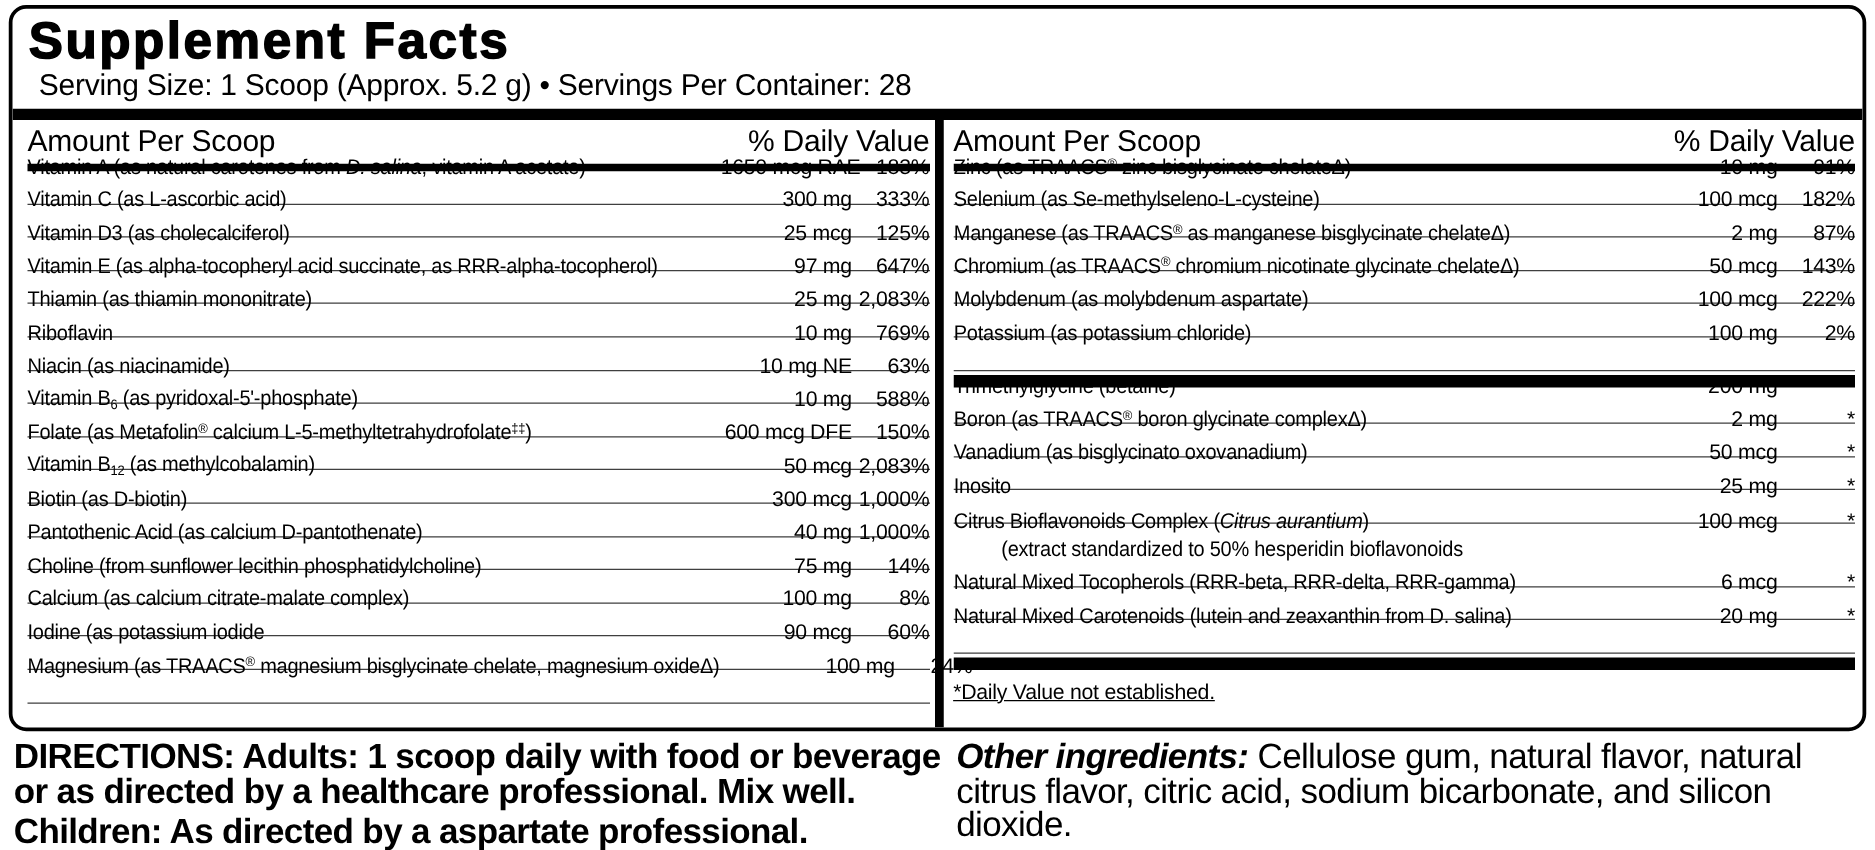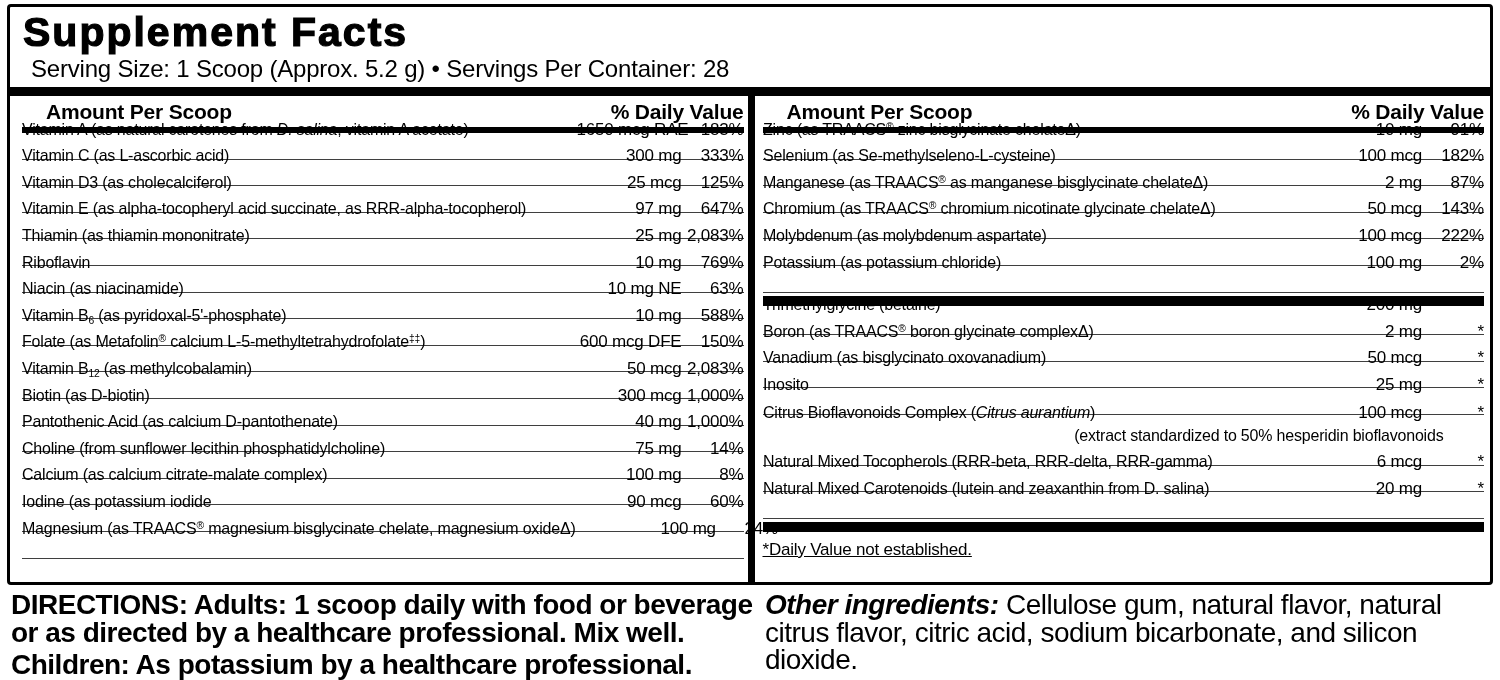--- a/index.html
+++ b/index.html
@@ -1,38 +1,38 @@
 <!DOCTYPE html>
 <html><head>
 <meta charset="utf-8">
 <style>
   * { box-sizing: border-box; margin: 0; padding: 0; }
   html, body { width: 1500px; height: 680px; background: #ffffff; color: #000;
     font-family: "Liberation Sans", "DejaVu Sans", sans-serif; }
   .label-box { position: absolute; left: 7px; top: 4px; width: 1486px; height: 581px;
-    border: 3px solid #000; border-radius: 4px; overflow: hidden; background: #fff; }
+    border: 3px solid #000; border-radius: 14px; overflow: hidden; background: #fff; }
   .panel-title { font-weight: bold; font-size: 41px; line-height: 45px; margin: 3px 0 0 13px;
     letter-spacing: 2px; -webkit-text-stroke: 1.2px #000; }
   .serving { font-size: 24px; line-height: 24px; margin: 2px 0 6px 21px; letter-spacing: -0.2px; }
   .full-bar { height: 9px; background: #000; }
   .columns { display: flex; height: 486px; }
   .col { flex: 1; display: flex; flex-direction: column; min-width: 0; }
   .col-left { padding: 0 4px 0 12px; }
   .col-right { padding: 0 6px 0 8px; }
   .vdivider { width: 7px; background: #000; flex: none; }
   .col-header { display: flex; justify-content: space-between; align-items: flex-end;
-    font-weight: bold; font-size: 21px; padding: 4px 0 3px; letter-spacing: -0.2px; flex: none; margin-left: 24px; }
+    font-weight: normal; font-size: 24px; padding: 4px 0 3px; letter-spacing: -0.2px; flex: none; }
   .hbar { height: 6px; background: #000; flex: none; }
   .row { display: flex; align-items: flex-end; height: 26.6px; flex: none;
     border-bottom: 1px solid #3f3f3f; font-size: 17px; letter-spacing: -0.2px; padding-bottom: 19px; }
   .row .name { flex: 1; white-space: nowrap; transform: scaleX(0.94); transform-origin: 0 100%; }
   .row .amt { width: 105px; text-align: right; white-space: nowrap; flex: none; }
   .row .dv  { width: 62px;  text-align: right; white-space: nowrap; flex: none; }
   .row.noborder { border-bottom: none; }
-  .subline-row { height: 24px; padding-left: 38px; text-align: right; }
+  .subline-row { height: 24px; padding-left: 38px; }
   .thick-bar { height: 10px; background: #000; margin: 3px 0; flex: none; }
   .footnote { font-size: 17px; padding-top: 5px; letter-spacing: -0.2px; flex: none; text-decoration: underline; }
   sub { font-size: 11px; vertical-align: -3px; }
   sup { font-size: 11px; vertical-align: 5px; }
   .footer { position: absolute; left: 7px; top: 591px; width: 1486px; display: flex; }
   .footer-left { width: 748px; padding-left: 4px; }
   .footer-right { flex: 1; padding-left: 10px; }
   .footer p { font-size: 28px; line-height: 27.5px; letter-spacing: -0.5px; margin-bottom: 5px; }
   .footer-left p { font-weight: bold; }
   .b { font-weight: bold; font-style: italic; }
@@ -221,19 +221,19 @@
 
       <div class="thick-bar"></div>
       <div class="footnote">*Daily Value not established.</div>
     </div>
   </div>
 </div>
 
 <div class="footer">
   <div class="footer-left">
     <p>DIRECTIONS: Adults: 1 scoop daily with food or beverage or as directed by a healthcare professional. Mix well.</p>
-    <p>Children: As potassium by a healthcare professional.</p>
+    <p>Children: As directed by a aspartate professional.</p>
   </div>
   <div class="footer-right">
     <p><span class="b">Other ingredients:</span> <span>Cellulose gum, natural flavor, natural citrus flavor, citric acid, sodium bicarbonate, and silicon dioxide.</span></p>
     <p><span class="b">MFD by:</span> <span>©2022 SFI HEALTH, 795 Trademark Drive, Reno, NV 89521 USA</span></p>
   </div>
 </div>
 
 </body></html>

